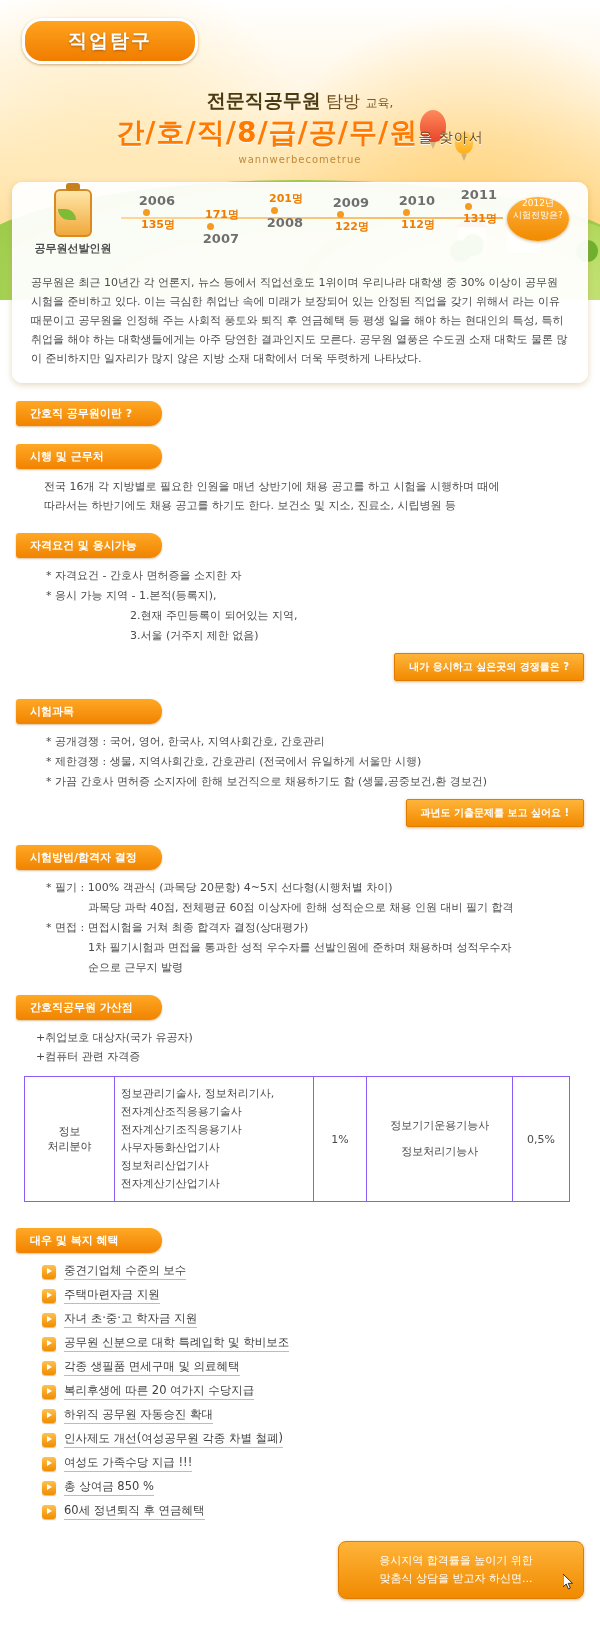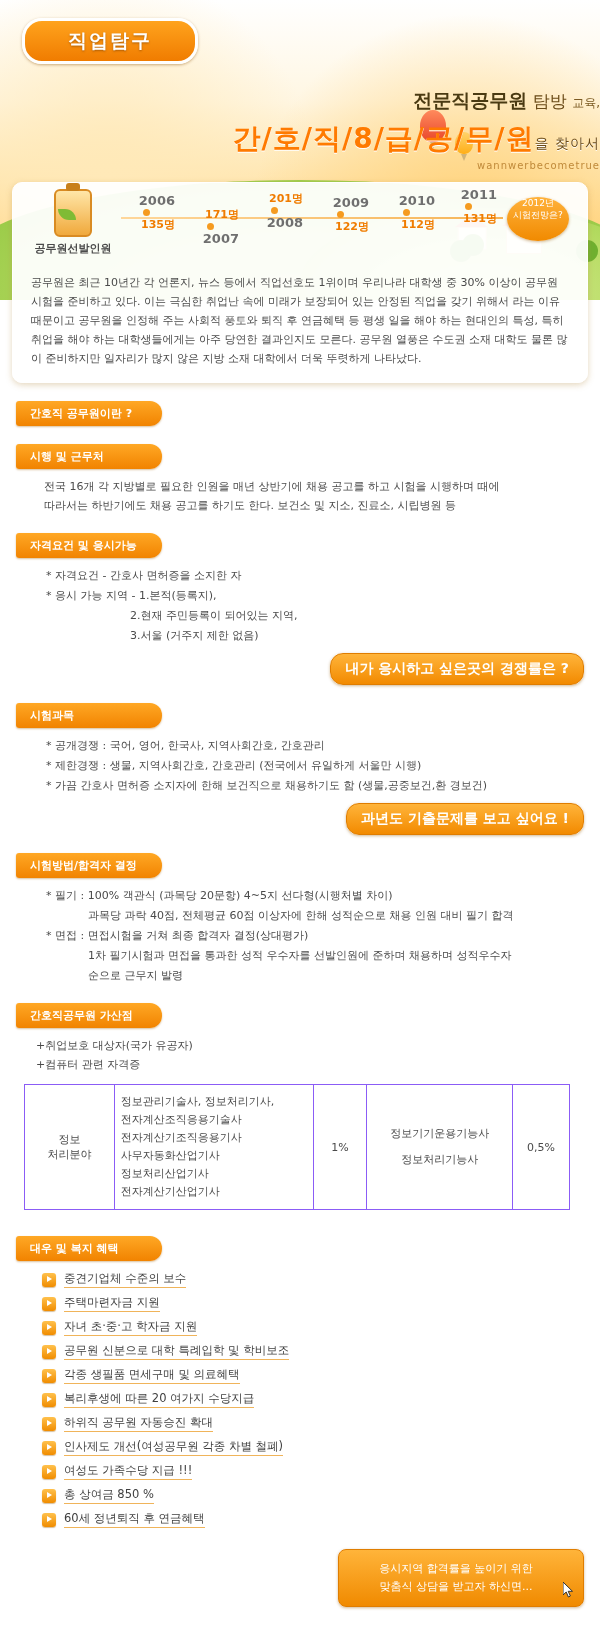--- a/index.html
+++ b/index.html
@@ -37,25 +37,25 @@
     position:absolute;left:22px;top:18px;
     width:170px;height:40px;border-radius:20px;
     background:linear-gradient(#ffa31d,#f07c00);
     border:3px solid #ffffff;
     box-shadow:0 1px 3px rgba(140,80,0,.45);
     color:#fff;font-size:19px;font-weight:bold;
     display:flex;align-items:center;justify-content:center;
     letter-spacing:2px;
     text-shadow:0 1px 2px rgba(120,60,0,.6);
   }
-  .hero-copy{position:absolute;left:0;right:0;top:88px;text-align:right;}
+  .hero-copy{position:absolute;left:0;right:0;top:88px;text-align:center;}
   .hero-line1{font-size:17px;color:#6a4a17;}
   .hero-line1 b{font-size:19px;color:#4a3a12;}
   .hero-line1 .sm{font-size:12px;color:#7b5a22;}
-  .hero-line2{margin-top:6px;font-size:28px;font-weight:bold;color:#ff7a00;letter-spacing:1px;text-shadow:0 1px 0 #fff;}
+  .hero-line2{font-size:28px;font-weight:bold;color:#ff7a00;letter-spacing:1px;text-shadow:0 1px 0 #fff;}
   .hero-line2 .tail{font-size:14px;color:#6a4a17;font-weight:normal;}
   .hero-sub{margin-top:2px;font-size:10px;color:#c08a3a;letter-spacing:1px;}
 
   .balloon{position:absolute;width:26px;height:32px;border-radius:50% 50% 45% 45%;}
   .balloon:after{content:"";position:absolute;left:50%;bottom:-7px;margin-left:-3px;
     width:0;height:0;border-left:3px solid transparent;border-right:3px solid transparent;border-top:7px solid rgba(0,0,0,.18);}
   .b1{left:420px;top:110px;background:linear-gradient(#ff8a5c,#e8452a);}
   .b2{left:455px;top:132px;width:18px;height:22px;background:linear-gradient(#ffd36b,#ffae17);}
 
   .house{position:absolute;bottom:46px;}
@@ -111,22 +111,22 @@
     color:#fff;font-size:11px;font-weight:bold;
     padding:5px 14px 5px 14px;border-radius:3px 12px 12px 3px;
     box-shadow:0 1px 2px rgba(160,100,10,.4);
   }
   .sec-body{margin:8px 0 0 28px;font-size:11px;line-height:19px;color:#4a4a4a;}
   .bul{padding-left:2px;}
   .bul div{margin-bottom:1px;}
 
   .btn-pill{
     display:inline-block;background:linear-gradient(#ffb43a,#f28a00);
-    color:#fff;font-size:14px;font-weight:bold;
-    padding:6px 14px;border-radius:13px;
+    color:#fff;font-size:10px;font-weight:bold;
+    padding:6px 14px;border-radius:2px;
     box-shadow:0 1px 3px rgba(150,95,10,.45);
     border:1px solid #e07d00;
     cursor:pointer;
     text-align:right;
   }
   .right{text-align:right;margin:8px 16px 0 0;}
 
   
   .tbl{margin:10px 18px 0 24px;border-collapse:collapse;width:546px;}
   .tbl td{border:1px solid #8b5cf6;padding:8px 6px;font-size:11px;color:#4a4a4a;vertical-align:middle;}

